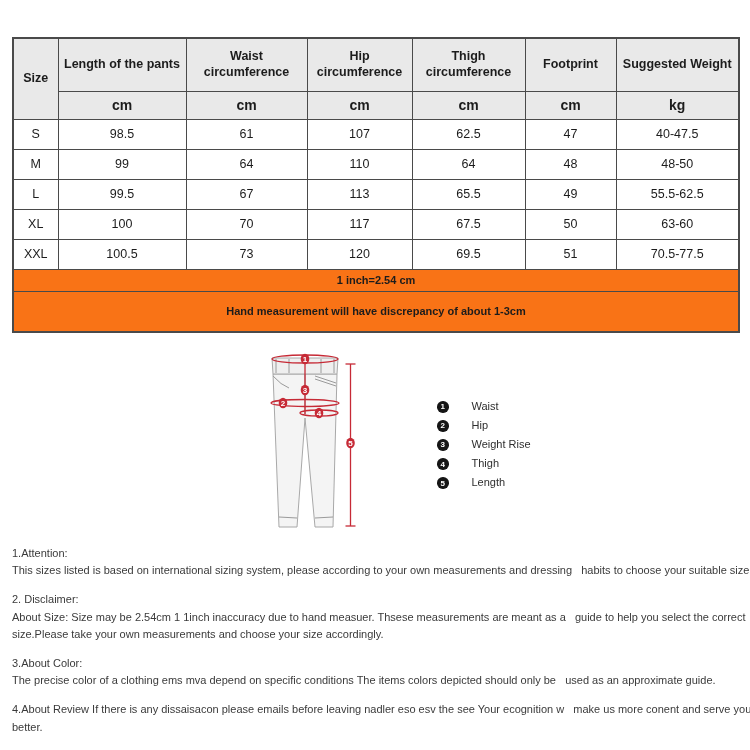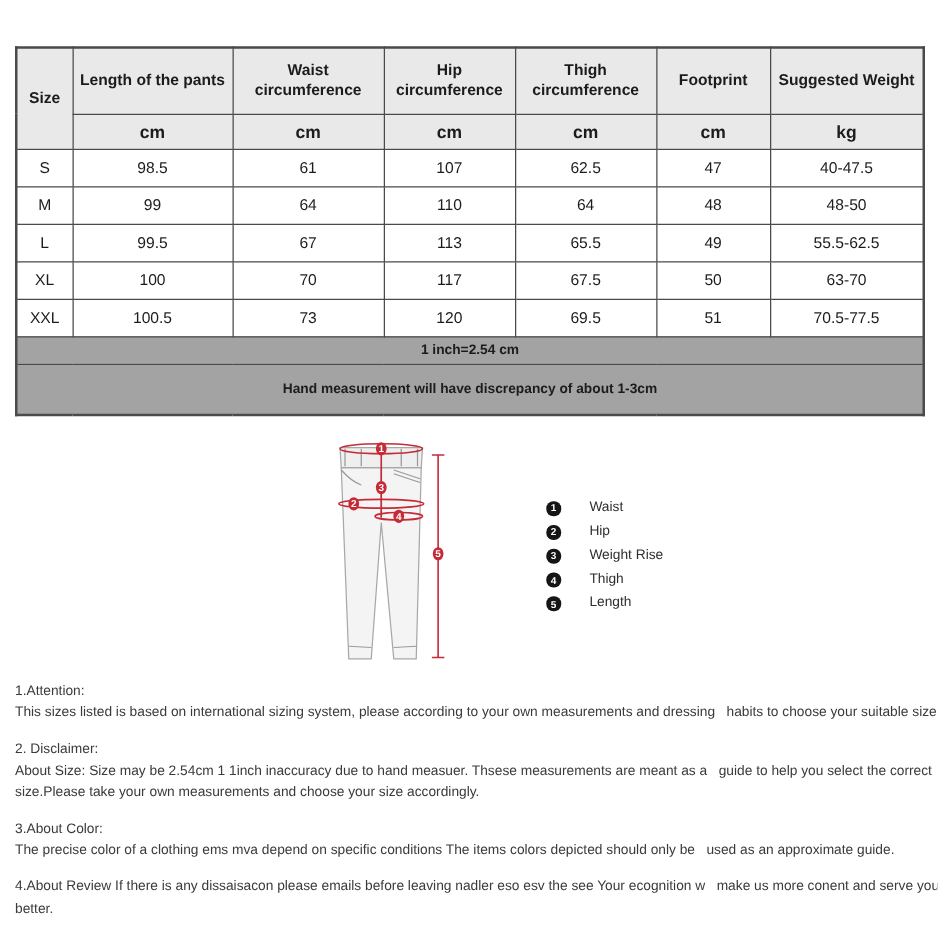--- a/index.html
+++ b/index.html
@@ -13,21 +13,21 @@
   table.size-chart th,table.size-chart td{border:1px solid #4a4a4a;text-align:center;
                    vertical-align:middle;padding:0 2px;}
   tr.hdr{height:53px;}
   tr.hdr th{background:#e9e9e9;font-weight:bold;font-size:12.5px;line-height:1.25;color:#1c1c1c;}
   tr.units{height:28px;}
   tr.units th{background:#e9e9e9;font-weight:bold;font-size:14px;color:#1c1c1c;}
   tr.datarow{height:30px;}
   tr.datarow td{font-size:12.5px;font-weight:normal;color:#1c1c1c;background:#fff;}
   tr.noterow1{height:22px;}
   tr.noterow2{height:41px;}
-  tr.noterow1 td,tr.noterow2 td{font-size:11px;font-weight:bold;color:#1c1c1c;background:#a3a3a3;}
+  tr.noterow1 td,tr.noterow2 td{font-size:11px;font-weight:bold;color:#1c1c1c;background:#f97316;}
 
   
   .diagram-svg{position:absolute;left:258px;top:348px;width:108px;height:196px;}
   .legend{position:absolute;left:437px;top:401px;display:flex;flex-direction:column;gap:7.6px;}
   .legend-item{display:flex;align-items:center;height:11.5px;}
   .legend-badge{width:11.5px;height:11.5px;border-radius:50%;background:#151515;color:#fff;
                 font-size:8px;font-weight:bold;display:flex;align-items:center;justify-content:center;
                 flex:0 0 auto;}
   .legend-label{margin-left:23px;font-size:11px;color:#2e2e2e;line-height:11.5px;}
 
@@ -100,21 +100,21 @@
           <td>49</td>
           <td>55.5-62.5</td>
         </tr>
         <tr class="datarow">
           <td>XL</td>
           <td>100</td>
           <td>70</td>
           <td>117</td>
           <td>67.5</td>
           <td>50</td>
-          <td>63-70</td>
+          <td>63-60</td>
         </tr>
         <tr class="datarow">
           <td>XXL</td>
           <td>100.5</td>
           <td>73</td>
           <td>120</td>
           <td>69.5</td>
           <td>51</td>
           <td>70.5-77.5</td>
         </tr>

